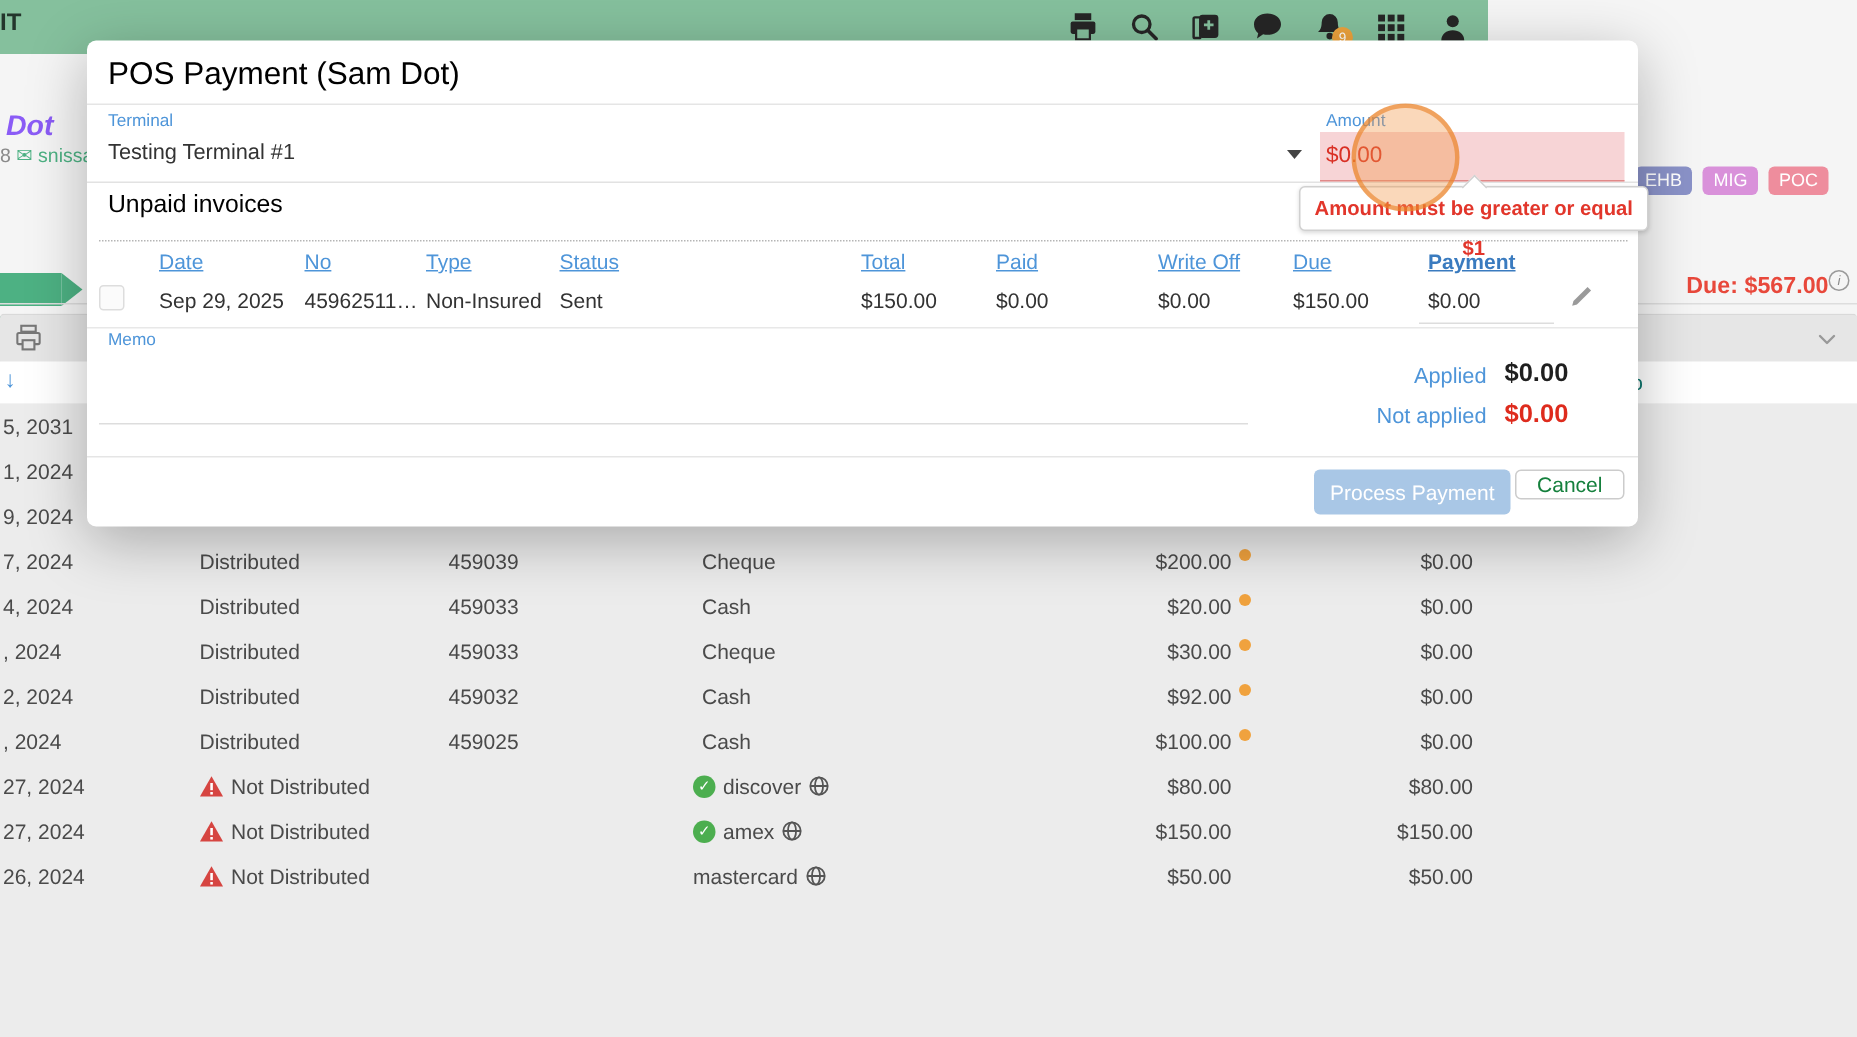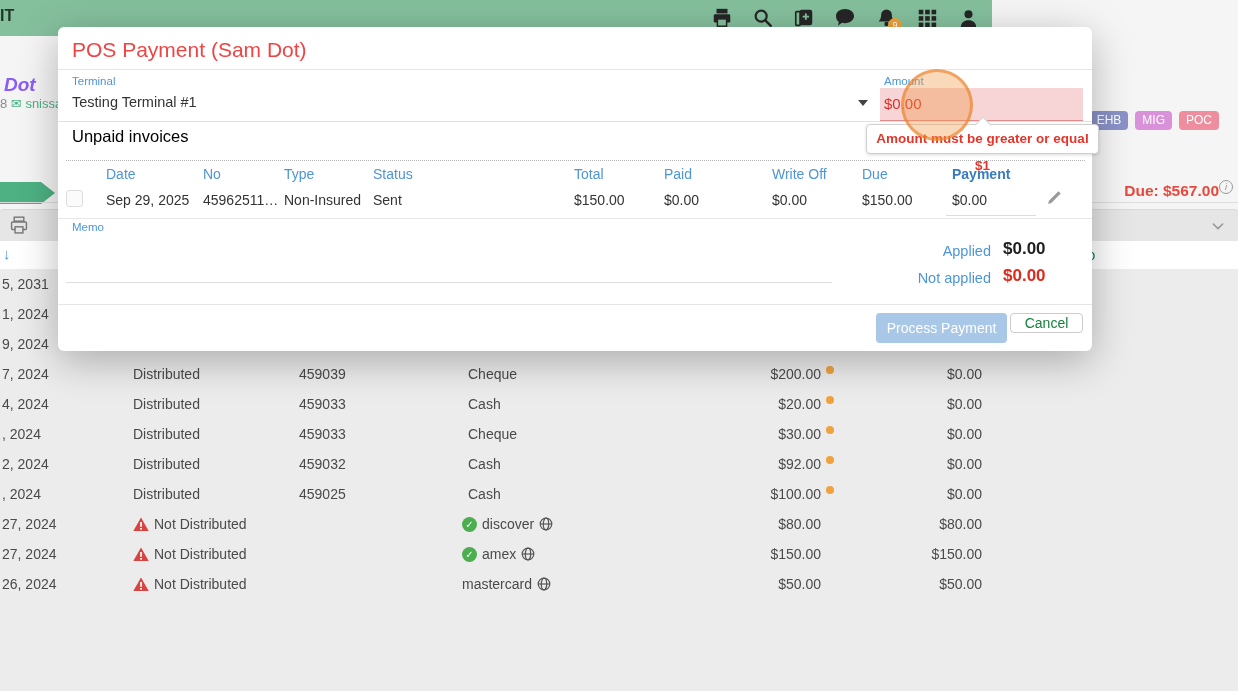--- a/index.html
+++ b/index.html
@@ -51,40 +51,40 @@
   .c-method{position:absolute;left:462px;top:0;height:30px;display:flex;align-items:center;gap:5px;}
   .chk{width:15px;height:15px;border-radius:50%;background:#4cae4f;color:#fff;font-size:10px;
        line-height:15px !important;text-align:center;}
   .c-amt{position:absolute;left:680px;width:163px;text-align:right;padding-right:22px;box-sizing:border-box;}
   .dot{position:absolute;right:9px;top:7px;width:8px;height:8px;border-radius:50%;background:#f0a23e;}
   .c-amt2{position:absolute;left:880px;width:102px;text-align:right;}
 
   
   .dialog{position:absolute;left:58px;top:27px;width:1034px;height:324px;background:#fff;
           border-radius:6px;box-shadow:0 10px 40px rgba(0,0,0,.28);z-index:30;}
-  .dlg-title{position:absolute;left:14px;top:11px;font-size:21px;color:#ef4444;}
+  .dlg-title{position:absolute;left:14px;top:11px;font-size:21px;color:#000000;}
   .dlg-div1{position:absolute;left:0;top:42px;width:1034px;height:1px;background:#e5e5e5;}
   .fld-label{position:absolute;font-size:11.5px;color:#4e95d9;}
   .terminal-value{position:absolute;left:14px;top:67px;font-size:14.5px;color:#333;cursor:pointer;}
   .select-caret{position:absolute;left:800px;top:73px;width:0;height:0;border-left:5px solid transparent;
           border-right:5px solid transparent;border-top:6px solid #444;cursor:pointer;}
   .fields-underline{position:absolute;left:0;top:94px;width:1034px;height:1px;background:#e2e2e2;}
   .amount-field{position:absolute;left:822px;top:61px;width:203px;height:33px;background:#f7d4d6;
           border-bottom:1px solid #e08a8a;box-sizing:border-box;}
   .amount-value{position:absolute;left:4px;top:7px;font-size:15px;color:#d93025;}
   .touch-circle{position:absolute;left:843px;top:42px;width:66px;height:66px;border-radius:50%;
           background:rgba(242,153,74,.38);border:3px solid rgba(233,126,33,.6);z-index:40;pointer-events:none;}
   .tooltip{position:absolute;left:808px;top:97px;width:231px;height:28px;background:#fff;border:1px solid #d0d0d0;
           border-radius:4px;box-shadow:0 1px 3px rgba(0,0,0,.15);z-index:35;
           font-size:13.5px;font-weight:bold;color:#e2362b;text-align:center;line-height:27px;}
   .tooltip-caret{position:absolute;left:919px;top:92px;width:11px;height:11px;background:#fff;
           border-left:1px solid #d0d0d0;border-top:1px solid #d0d0d0;transform:rotate(45deg);z-index:36;}
   .section-title{position:absolute;left:14px;top:100px;font-size:16.5px;color:#000000;}
   .dotted{position:absolute;left:8px;top:133px;width:1019px;border-top:1px dotted #b5b5b5;}
-  .inv-h{position:absolute;top:139px;font-size:14px;color:#4e95d9;}
+  .inv-h{position:absolute;top:139px;font-size:14px;color:#4e95d9;text-decoration:underline;}
   .inv-h.bold{font-weight:bold;color:#3a7bbf;}
   .inv-v{position:absolute;top:165px;font-size:14px;color:#333;}
   .h0{left:48px}.h1{left:145px}.h2{left:226px}.h3{left:315px}.h4{left:516px}
   .h5{left:606px}.h6{left:714px}.h7{left:804px}.h8{left:894px}
   .inv-checkbox{position:absolute;left:8px;top:163px;width:15px;height:15px;border:1.5px solid #ddd;
           border-radius:3px;background:#fbfbfb;cursor:pointer;}
   .pencil{position:absolute;left:988px;top:162px;cursor:pointer;}
   .pay-underline{position:absolute;left:888px;top:188px;width:90px;height:1px;background:#ddd;}
   .dlg-div2{position:absolute;left:0;top:191px;width:1034px;height:1px;background:#e8e8e8;}
   .memo-line{position:absolute;left:8px;top:255px;width:766px;height:1px;background:#ddd;}

